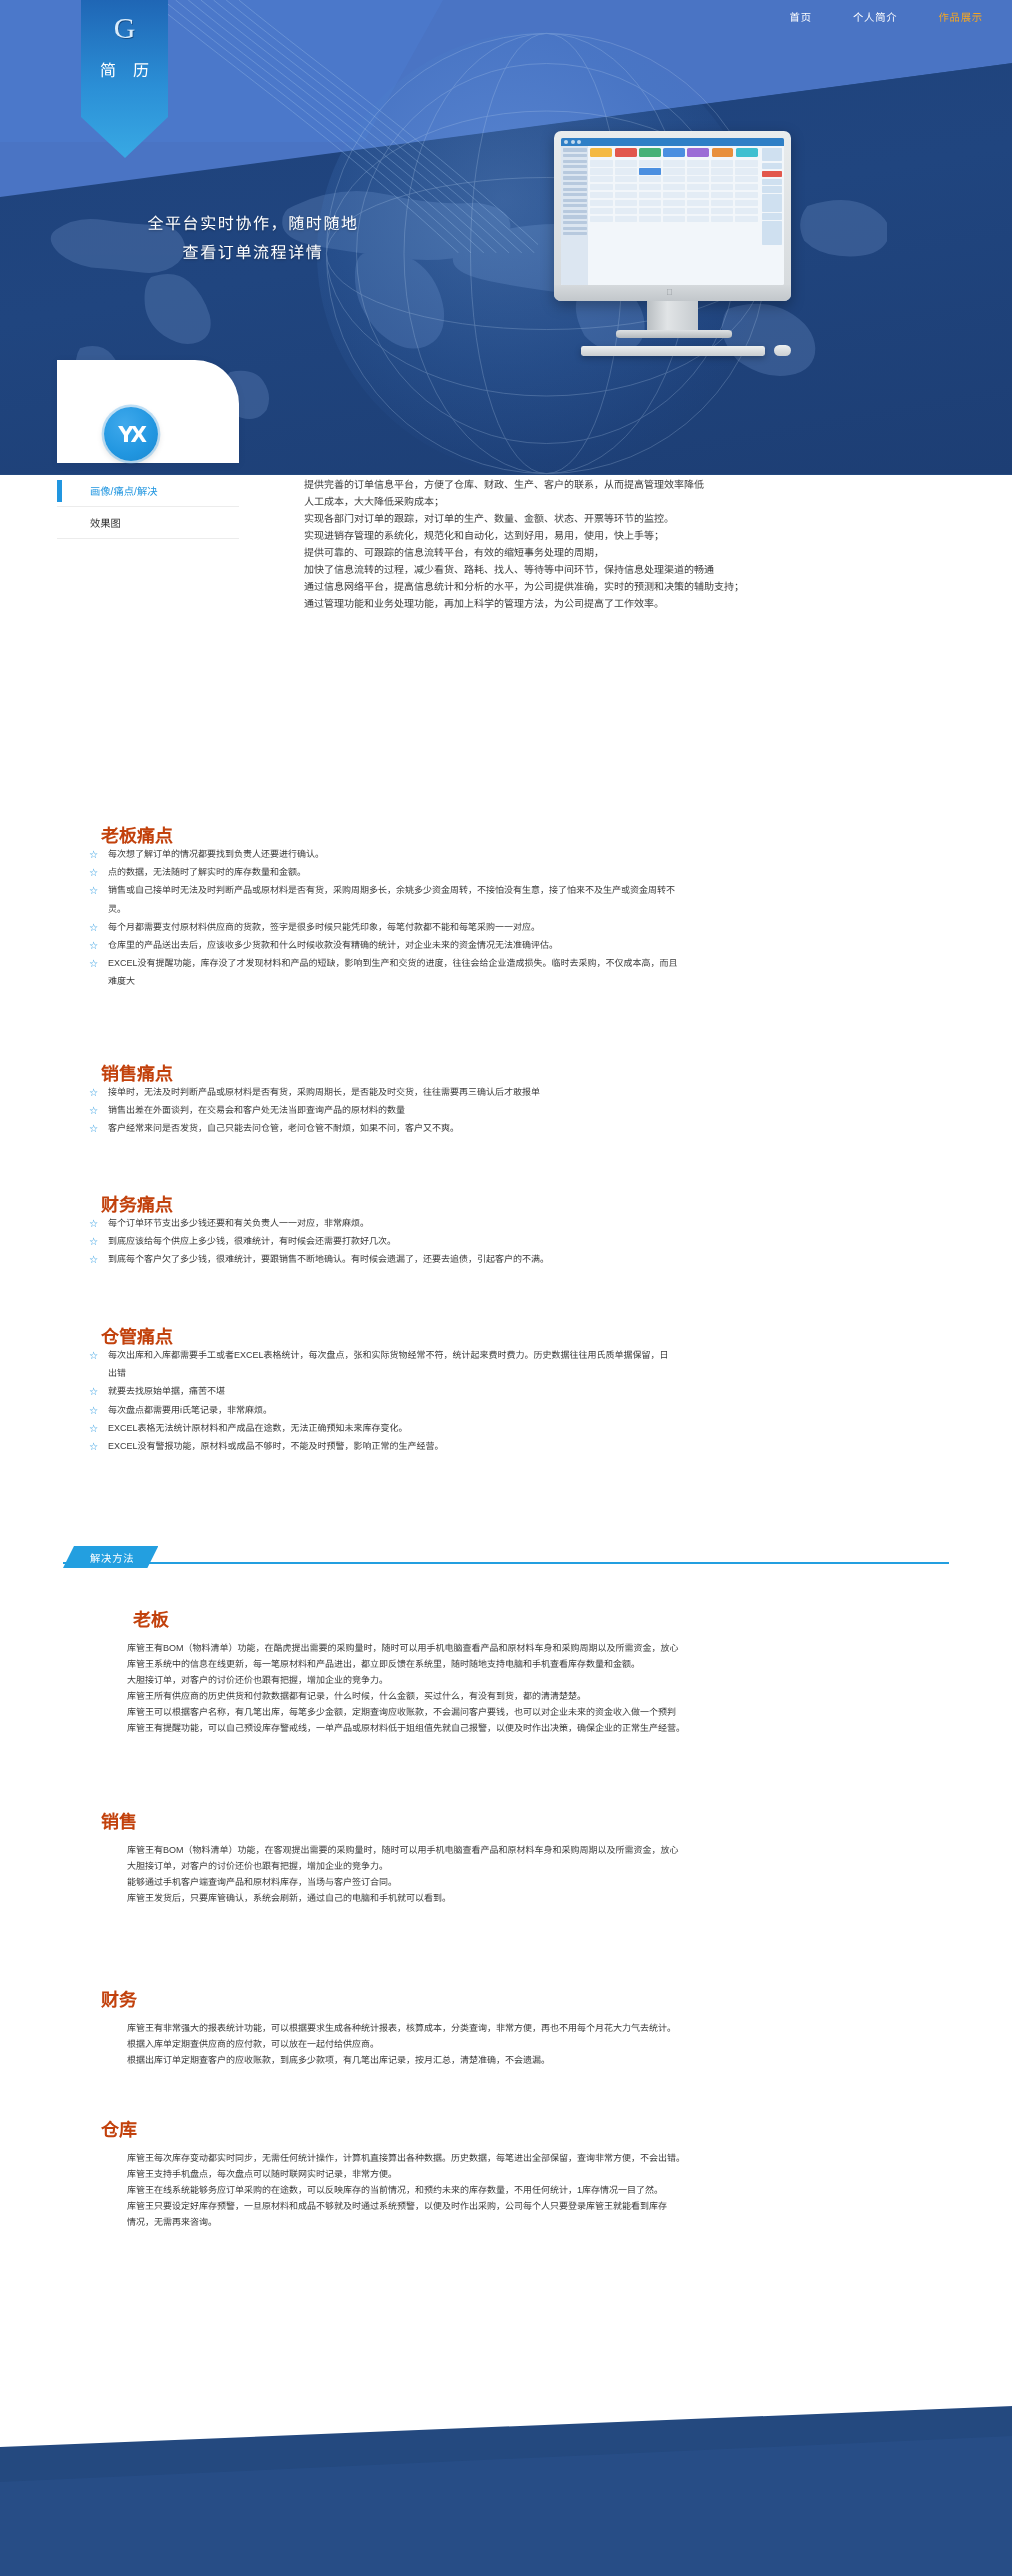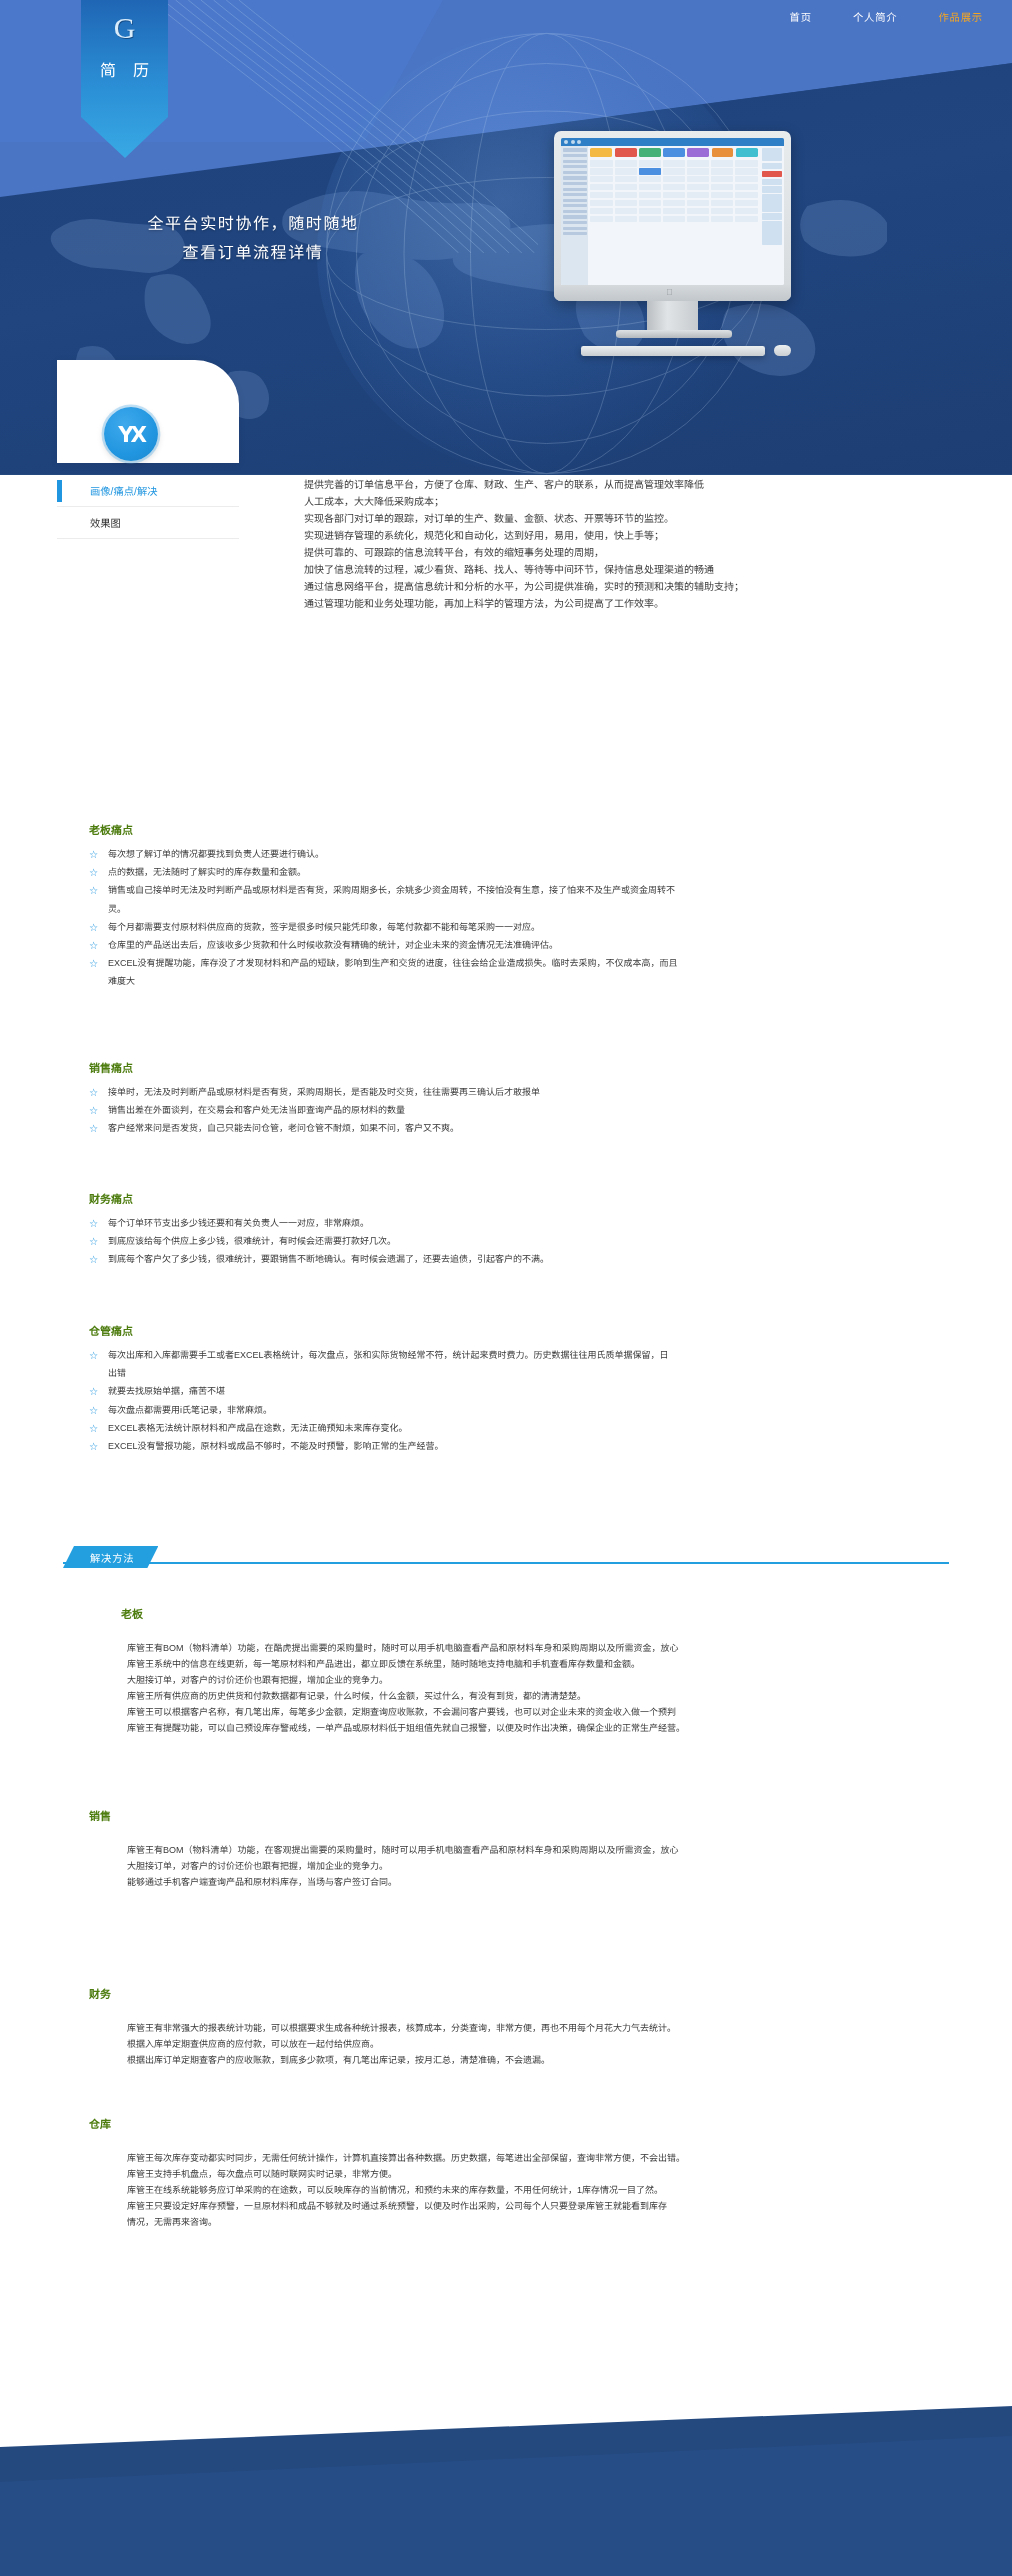--- a/index.html
+++ b/index.html
@@ -160,21 +160,21 @@
     position:absolute; left:0; top:0; height:22px; background:#239fe0;
     clip-path:polygon(11px 0, 100% 0, calc(100% - 11px) 100%, 0 100%);
     display:flex; align-items:center; padding:0 24px 0 27px;
     color:#fff; font-size:10.3px; letter-spacing:0.8px;
   }
   .band .rule {
     position:absolute; left:0; top:16px; right:0; height:2.4px; background:#239fe0;
   }
 
   .sec-title {
-    position:absolute; left:89px; font-size:11px; color:#4d7c0f; font-weight:bold;
+    position:absolute; left:101px; font-size:18px; color:#c2410c; font-weight:bold;
   }
   .bullets { position:absolute; left:89px; width:855px; }
   .bl { display:flex; align-items:flex-start; margin-bottom:3.2px; }
   .bl .star {
     flex:0 0 auto; width:19px; color:#2196e0; font-size:10.3px; line-height:15px;
   }
   .bl .txt { font-size:9px; line-height:15px; color:#3a3a3a; }
   .bl.nostar .star { visibility:hidden; }
 
   .plain { position:absolute; left:127px; width:839px; }
@@ -509,20 +509,21 @@
     <p>库管王所有供应商的历史供货和付款数据都有记录，什么时候，什么金额，买过什么，有没有到货，都的清清楚楚。</p>
     <p>库管王可以根据客户名称，有几笔出库，每笔多少金额，定期查询应收账款，不会漏问客户要钱，也可以对企业未来的资金收入做一个预判</p>
     <p>库管王有提醒功能，可以自己预设库存警戒线，一单产品或原材料低于姐组值先就自己报警，以便及时作出决策，确保企业的正常生产经营。</p>
   </div>
 
   <div class="sec-title" style="top:1807px;">销售</div>
   <div class="plain" style="top:1842px;">
     <p>库管王有BOM（物料清单）功能，在客观提出需要的采购量时，随时可以用手机电脑查看产品和原材料车身和采购周期以及所需资金，放心</p>
     <p>大胆接订单，对客户的讨价还价也跟有把握，增加企业的竞争力。</p>
     <p>能够通过手机客户端查询产品和原材料库存，当场与客户签订合同。</p>
+    <p>库管王发货后，只要库管确认，系统会刷新，通过自己的电脑和手机就可以看到。</p>
   </div>
 
   <div class="sec-title" style="top:1985px;">财务</div>
   <div class="plain" style="top:2020px;">
     <p>库管王有非常强大的报表统计功能，可以根据要求生成各种统计报表，核算成本，分类查询，非常方便，再也不用每个月花大力气去统计。</p>
     <p>根据入库单定期查供应商的应付款，可以放在一起付给供应商。</p>
     <p>根据出库订单定期查客户的应收账款，到底多少款项，有几笔出库记录，按月汇总，清楚准确，不会遗漏。</p>
   </div>
 
   <div class="sec-title" style="top:2115px;">仓库</div>

